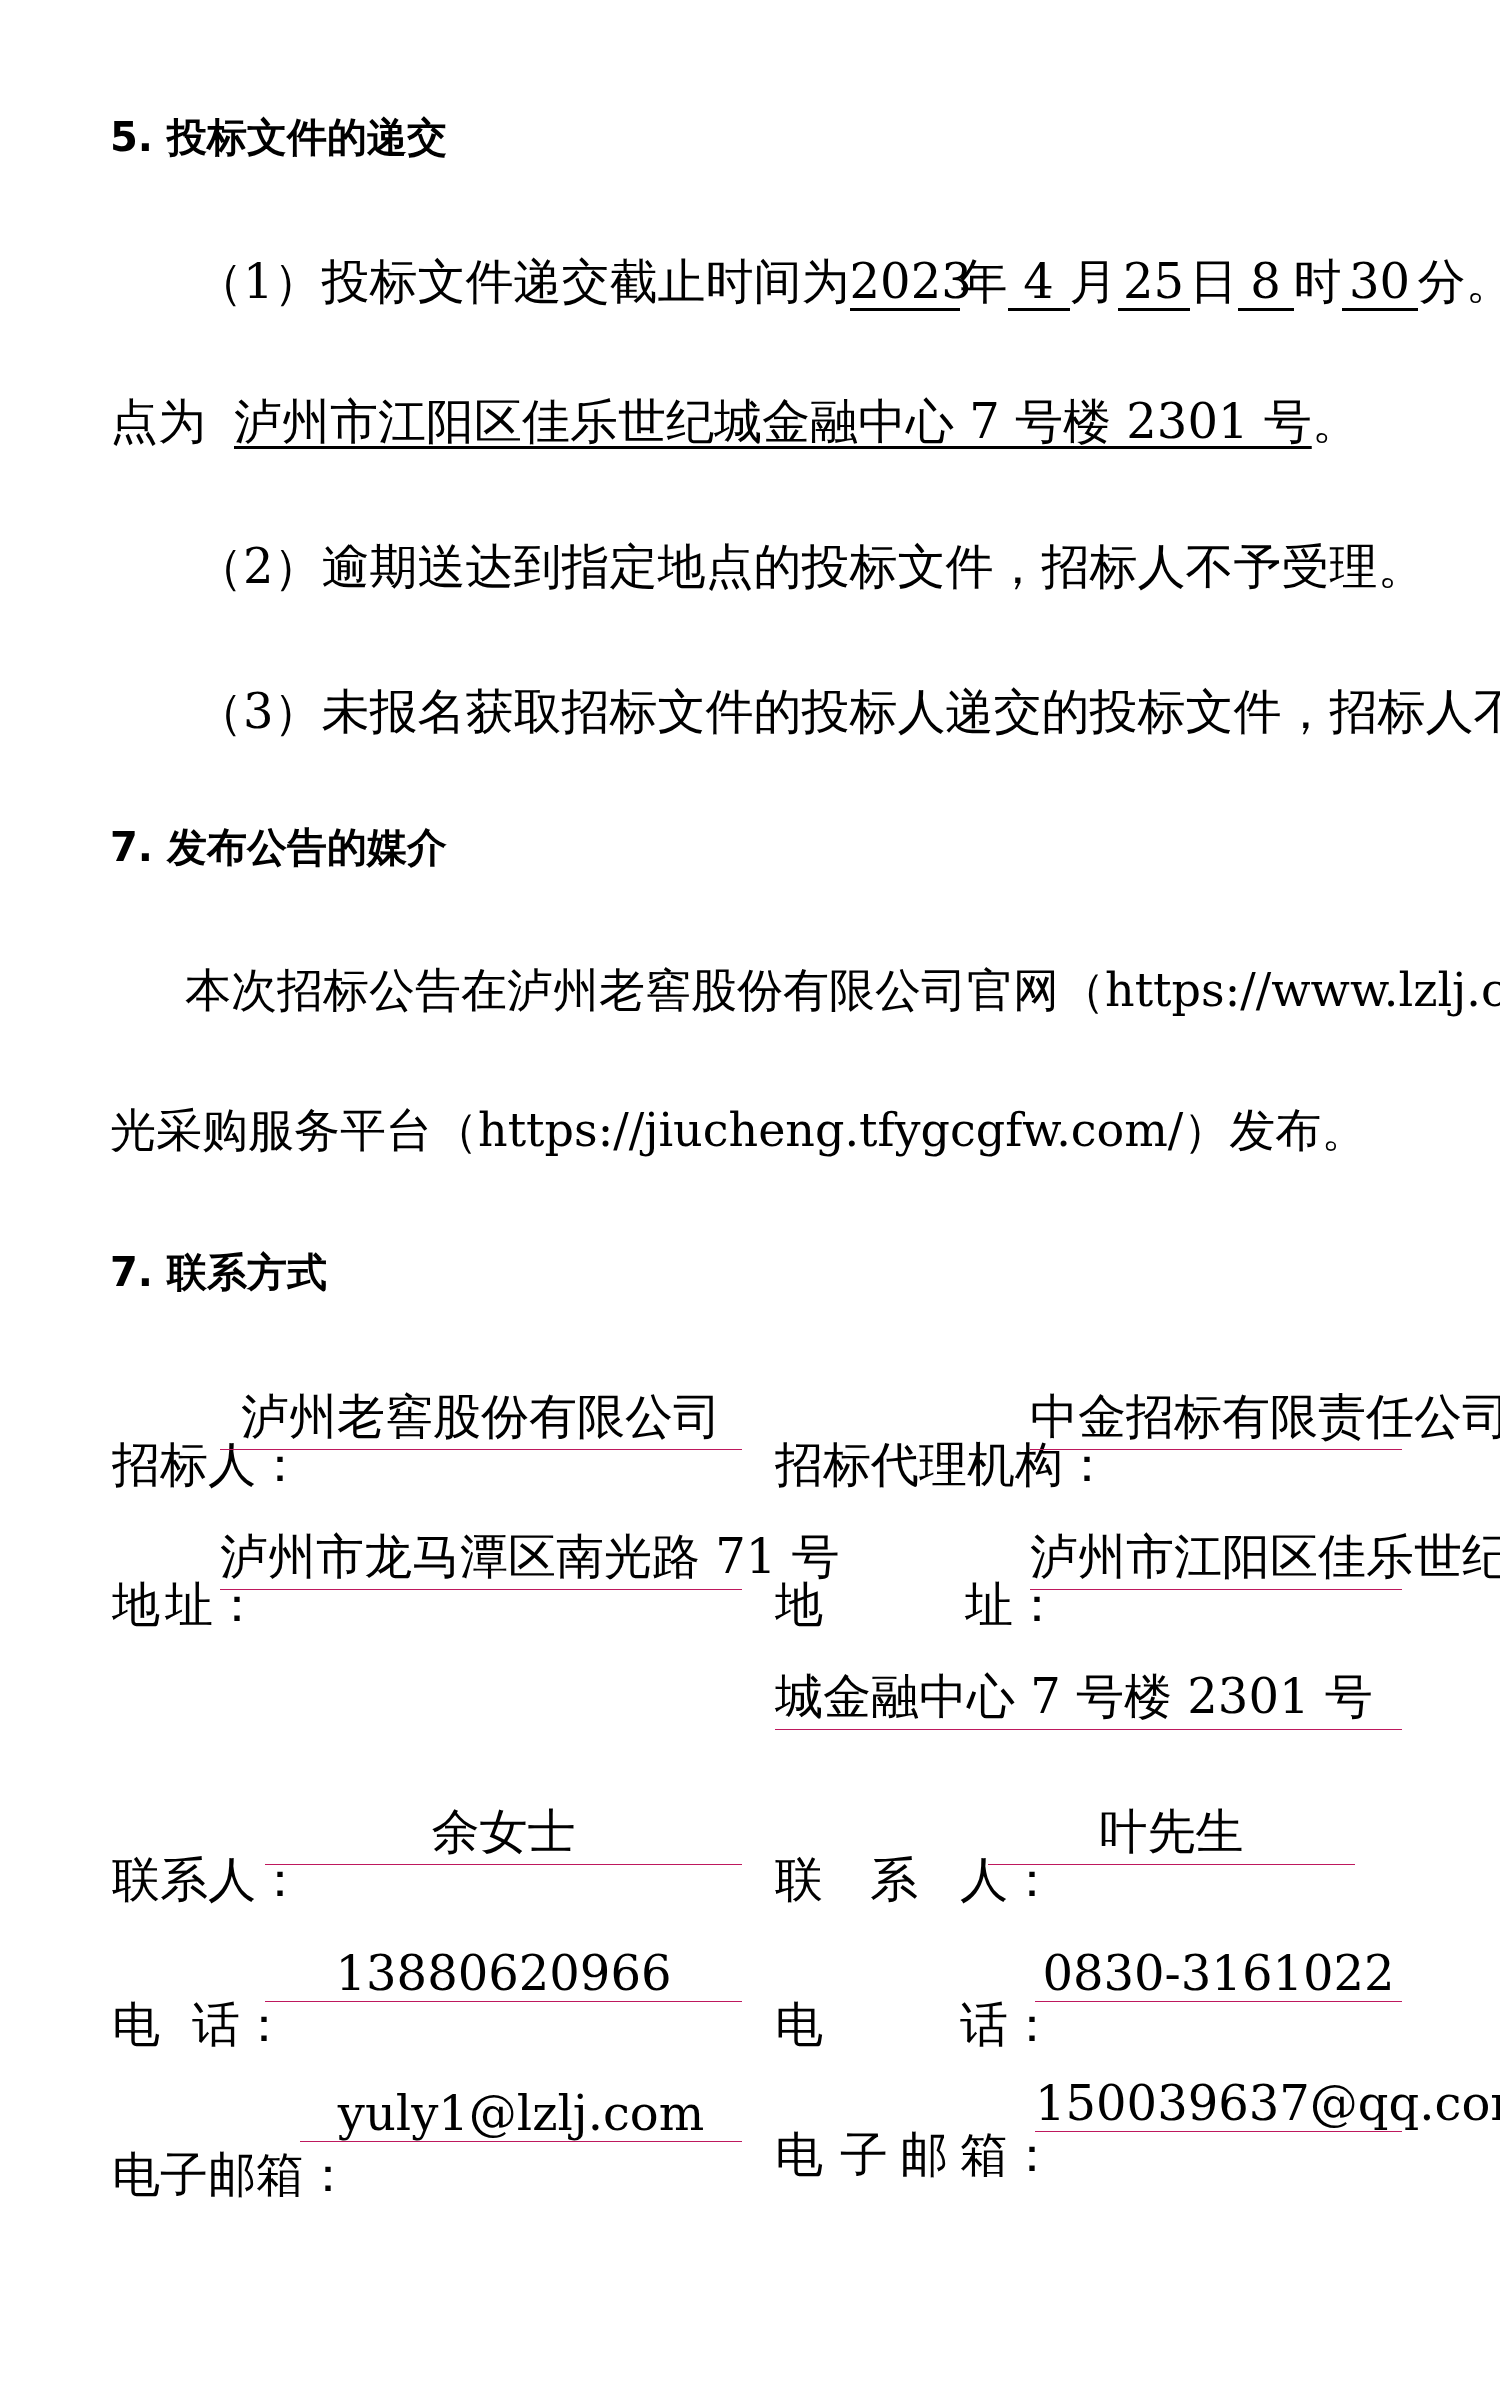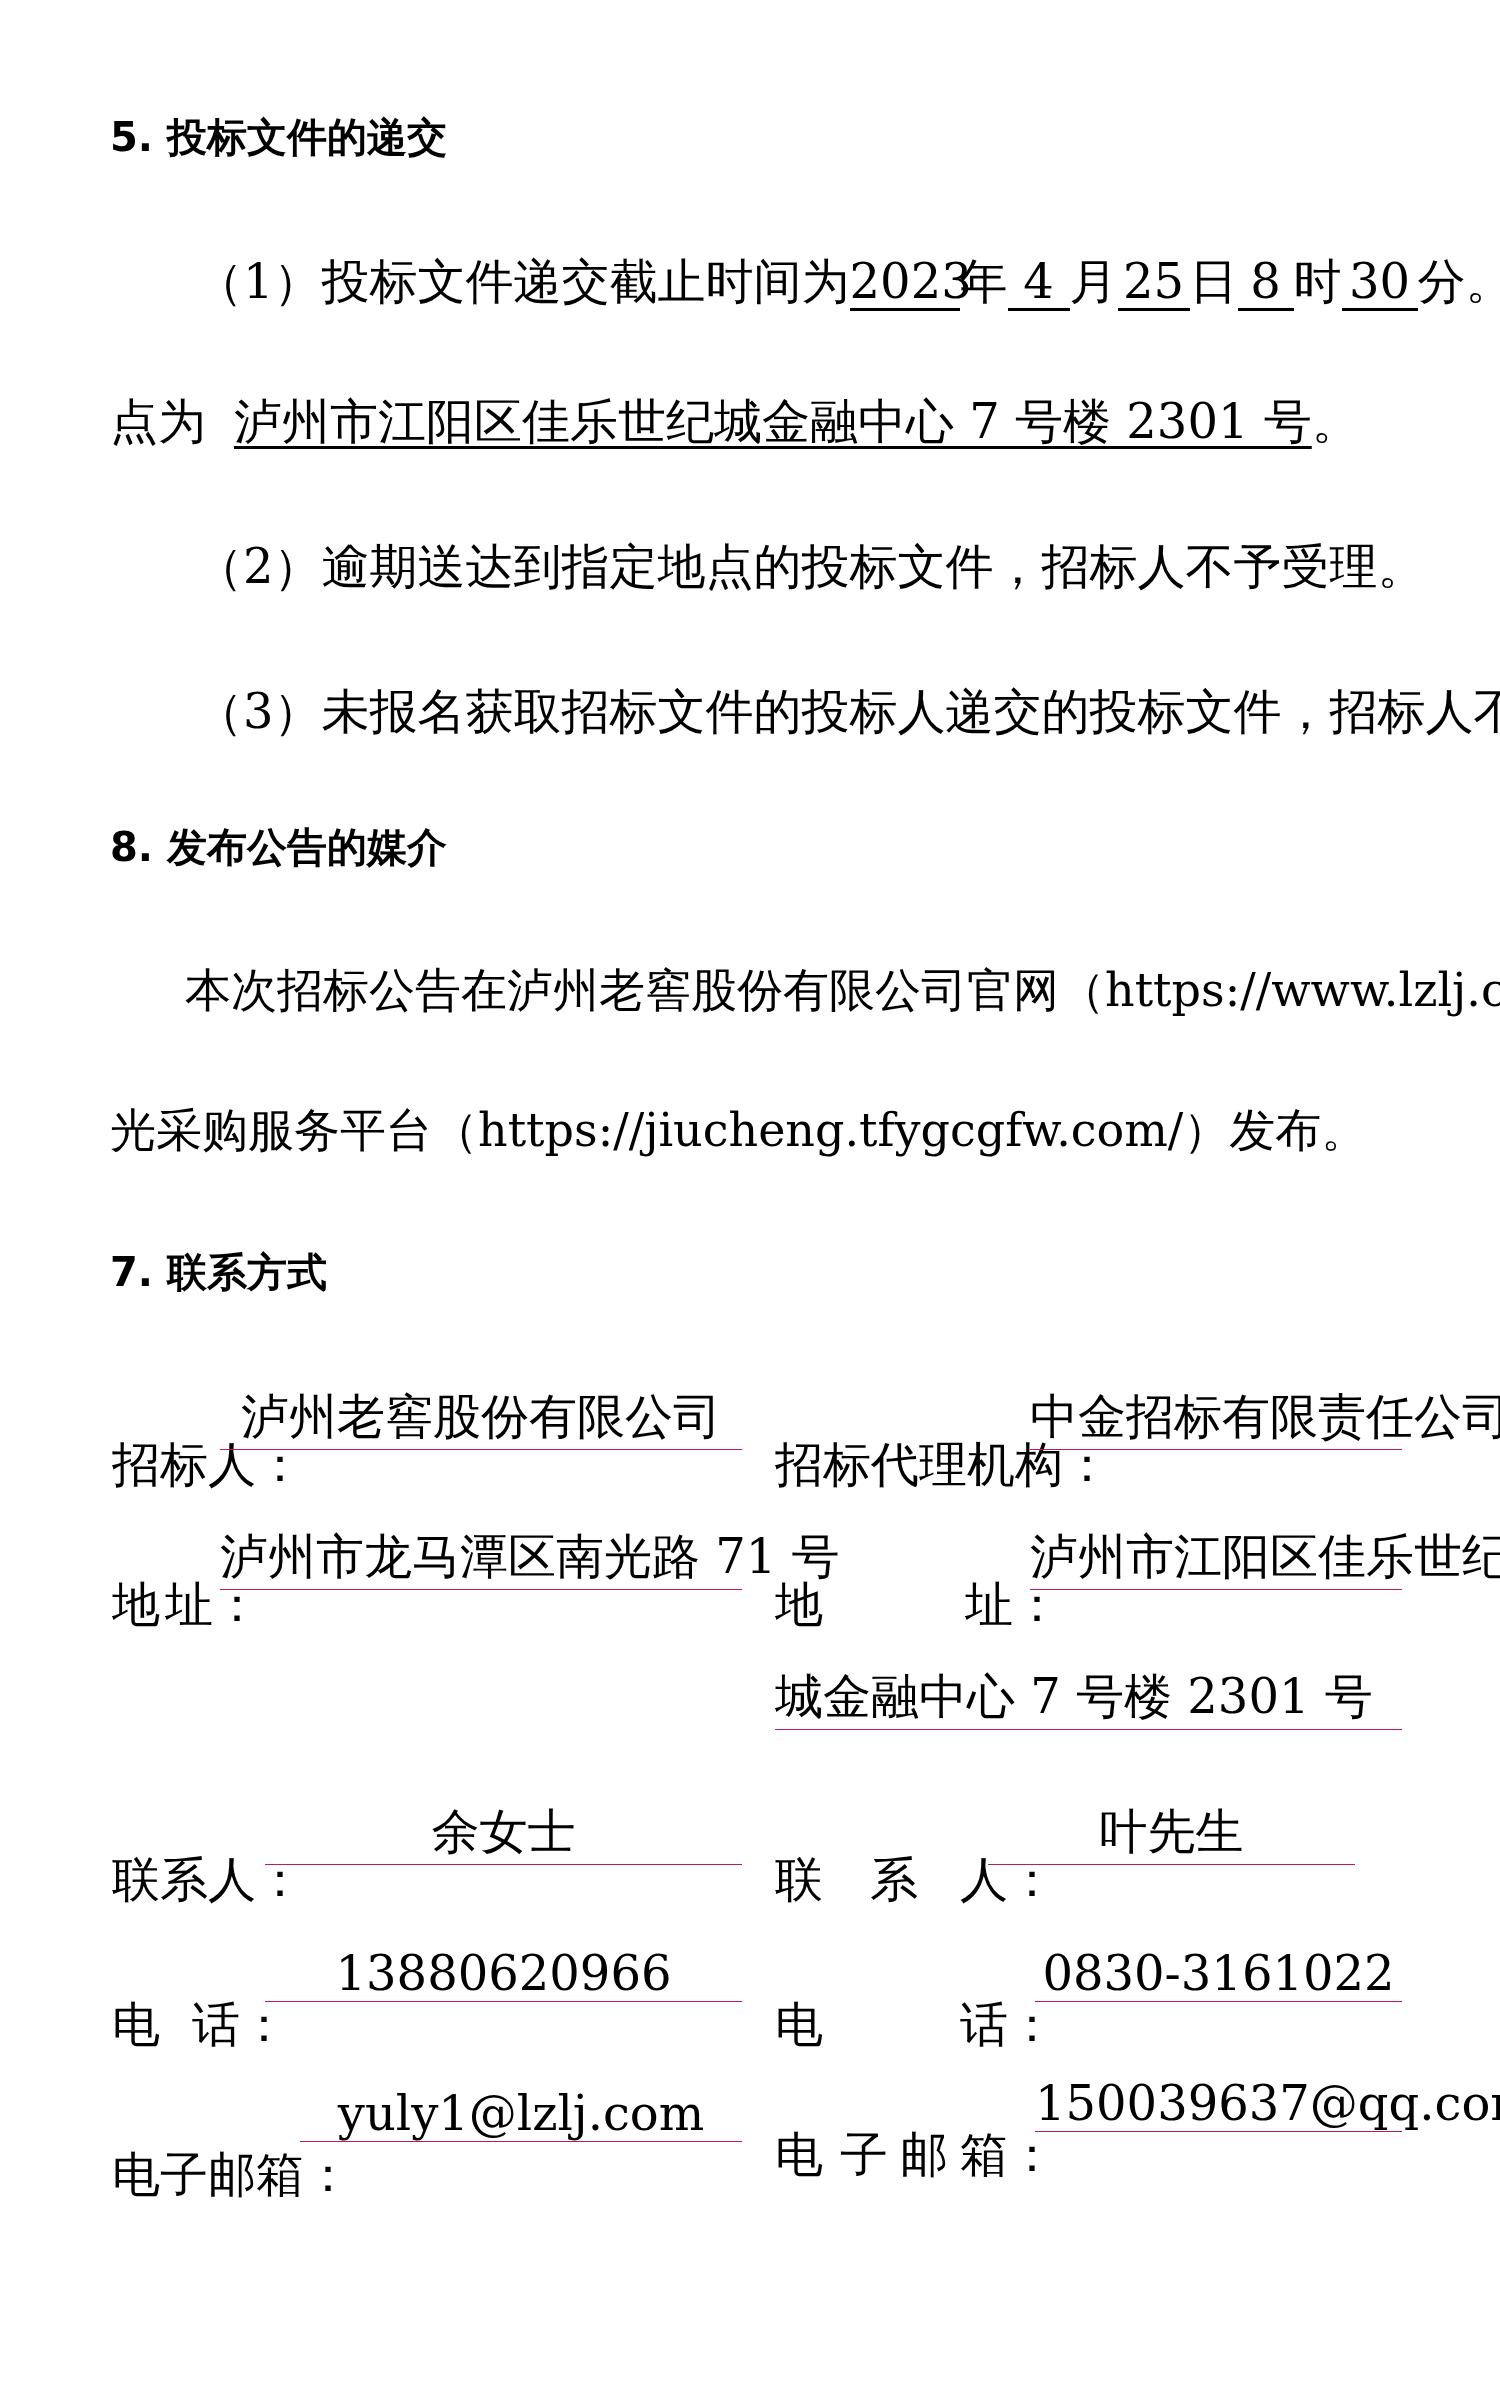--- a/index.html
+++ b/index.html
@@ -22,21 +22,21 @@
   <span>（1）投标文件递交截止时间为</span><span class="blank" style="width:110px;">2023</span><span>年</span><span class="blank" style="width:62px;">4</span><span>月</span><span class="blank" style="width:72px;">25</span><span>日</span><span class="blank" style="width:56px;">8</span><span>时</span><span class="blank" style="width:76px;">30</span><span>分。递交地</span>
 </div>
 
 <div class="abs p" style="top:390px; left:110px;">
   <span>点为</span><span class="u">泸州市江阳区佳乐世纪城金融中心 7 号楼 2301 号</span><span>。</span>
 </div>
 
 <div class="abs p" style="top:535px; left:195px;">（2）逾期送达到指定地点的投标文件，招标人不予受理。</div>
 <div class="abs p" style="top:680px; left:195px;">（3）未报名获取招标文件的投标人递交的投标文件，招标人不予受理。</div>
 
-<div class="abs h" style="top:820px;">8. 发布公告的媒介</div>
+<div class="abs h" style="top:820px;">7. 发布公告的媒介</div>
 <div class="abs p" style="top:960px; left:185px; font-size:46px;">本次招标公告在泸州老窖股份有限公司官网（https://www.lzlj.com）、阳</div>
 <div class="abs p" style="top:1100px; left:110px; font-size:46px;">光采购服务平台（https://jiucheng.tfygcgfw.com/）发布。</div>
 
 <div class="abs h" style="top:1245px;">7. 联系方式</div>
 
 <div class="abs lbl" style="top:1385px; left:112px;">招标人：</div>
 <div class="field" style="top:1385px; left:220px; width:522px;">泸州老窖股份有限公司</div>
 
 <div class="abs lbl" style="top:1525px; left:112px;">地</div>
 <div class="abs lbl" style="top:1525px; left:165px;">址：</div>

